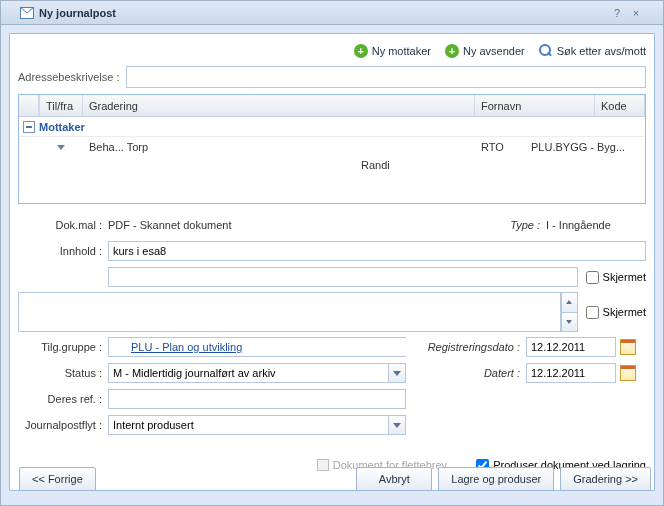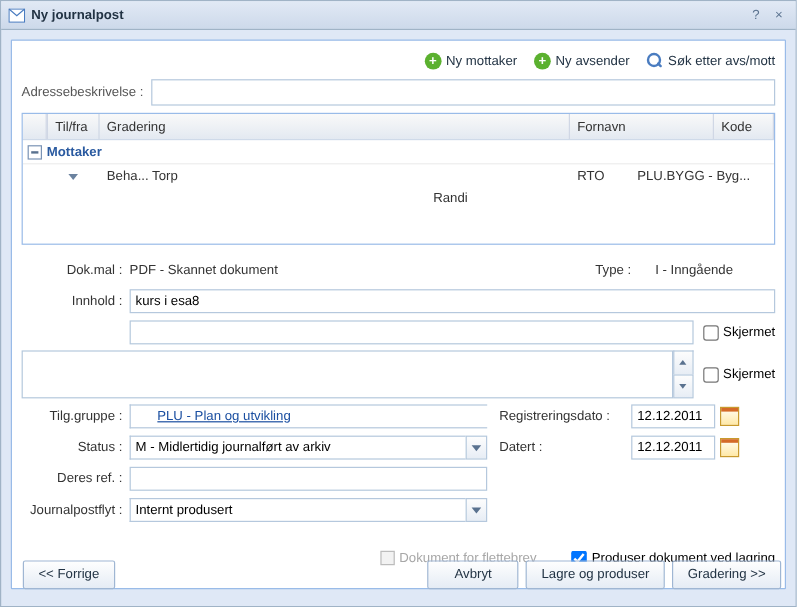--- a/index.html
+++ b/index.html
@@ -1,18 +1,18 @@
 <!DOCTYPE html>
 <html><head>
 <meta charset="utf-8">
 <style>
   * { box-sizing: border-box; font-family: Arial, sans-serif; font-size: 11px; }
   body { margin: 0; background: #fff; width: 664px; height: 506px; overflow: hidden; }
   .dialog { width: 664px; height: 506px; border: 1px solid #a0b3c6; background: #dfe8f6; position: relative; }
-  .titlebar { height: 24px; background: linear-gradient(#e1e9f5,#cdd9ea); border-bottom: 1px solid #a0b3c6; display: flex; align-items: center; padding: 0 6px; }
+  .titlebar { height: 24px; background: linear-gradient(#e1e9f5,#cdd9ea); border-bottom: 1px solid #a0b3c6; display: flex; align-items: center; padding: 0 19px; }
   .titlebar .tb-icon { width: 14px; height: 14px; margin-right: 5px; display:flex; align-items:center; justify-content:center;}
   .titlebar .tb-title { font-weight: bold; color: #234; flex: 1; }
   .titlebar .tb-btn { width: 16px; height: 16px; margin-left: 3px; color: #5a728f; cursor: pointer; text-align:center; line-height:14px; border:1px solid transparent; border-radius:2px;}
   .content { padding: 8px; }
   .inner-panel { background: #fff; border: 1px solid #99bbe8; padding: 6px 8px 10px 8px; border-radius:1px; }
   .toolbar-row { display:flex; justify-content:flex-end; gap:14px; padding: 4px 0 8px 0; }
   .tb-link { display:flex; align-items:center; gap:4px; color:#234; cursor:pointer; }
   .icon-circle { width:14px; height:14px; border-radius:50%; display:inline-flex; align-items:center; justify-content:center; color:#fff; font-weight:bold; font-size:11px; line-height:1; }
   .green { background:#5bb12f; }
   .mag { width:14px; height:14px; position:relative; display:inline-block;}
@@ -38,37 +38,37 @@
   .gc { padding:0 6px; display:flex; align-items:center; height:100%; color:#333; overflow:hidden; white-space:nowrap; text-overflow:ellipsis;}
   .gc-tilfra { width:44px; justify-content:center; color:#6b829f;}
   .gc-ett { flex:1;}
   .gc-forn { width:120px;margin-top:36px;}
   .gc-kode { width:50px;text-align:right;}
   .gc-org { width:120px;}
   .chev-down { width:0; height:0; border-left:4px solid transparent; border-right:4px solid transparent; border-top:5px solid #6b829f;}
   .form-area { margin-top:10px; }
   .frow { display:flex; align-items:center; margin-bottom:4px; min-height:22px;}
   .flabel { width:90px; text-align:right; padding-right:6px; color:#333;}
-  .flabel-r { width:110px; padding-right:6px; color:#333;}
+  .flabel-r { width:110px; text-align:right; padding-right:6px; color:#333;font-style:italic;}
   .fval-static { color:#333; }
   .ftext { height:20px; border:1px solid #b5c8dd; padding:0 4px; background:#fff; }
   .fcombo { display:flex; }
   .fcombo input { border:1px solid #b5c8dd; border-right:none; height:20px; padding:0 4px; background:#fff;}
   .fcombo .trigger { width:18px; height:20px; border:1px solid #b5c8dd; background:linear-gradient(#fdfdfd,#e7edf5); display:flex; align-items:center; justify-content:center; cursor:pointer;}
   .fcombo .trigger .chev-down { border-top-color:#5a728f;}
   .tarea { border:1px solid #b5c8dd; background:#fff; resize:none; padding:2px 4px; font-family:Arial; font-size:11px;}
   .spin-btns { width:17px; display:flex; flex-direction:column;}
   .spin-btns div { flex:1; border:1px solid #b5c8dd; background:linear-gradient(#fdfdfd,#e7edf5); display:flex; align-items:center; justify-content:center; cursor:pointer;}
   .spin-btns div:first-child { border-bottom:none;}
   .arr-u { width:0;height:0;border-left:3px solid transparent;border-right:3px solid transparent;border-bottom:4px solid #5a728f;}
   .arr-d { width:0;height:0;border-left:3px solid transparent;border-right:3px solid transparent;border-top:4px solid #5a728f;}
   .chk-row { display:flex; align-items:center; gap:4px;}
   .chk-row input { margin:0;}
   .date-cell { display:flex; align-items:center; gap:4px;}
-  .date-cell input { width:70px; height:20px; border:1px solid #b5c8dd; padding:0 4px;}
+  .date-cell input { width:90px; height:20px; border:1px solid #b5c8dd; padding:0 4px;}
   .cal-icon { width:16px; height:16px; border:1px solid #c89a2e; background:linear-gradient(#fffdf4,#ffe9a8); position:relative; cursor:pointer;}
   .cal-icon::before { content:""; position:absolute; height:3px; left:0; right:0; top:0; background:#d46a28;}
   .disabled-link { color:#a7a7a7; display:flex; align-items:center; gap:4px;}
   .disabled-chk { width:12px; height:12px; border:1px solid #bcbcbc; background:#f2f2f2;}
   .footer { position:absolute; left:0; right:0; bottom:0; padding:10px 12px 14px 12px; display:flex; align-items:center;}
   .btn { height:24px; min-width:76px; padding:0 12px; border:1px solid #9fb6d3; background:linear-gradient(#fefefe,#e5ecf5); color:#234; border-radius:2px; cursor:pointer; display:flex; align-items:center; justify-content:center;}
   .footer .spacer { flex:1;}
   .footer .btn { margin-left:6px;}
   .link-blue input { color:#1b4fa1; text-decoration:underline; }
   .two-col { display:flex; gap:10px;}

